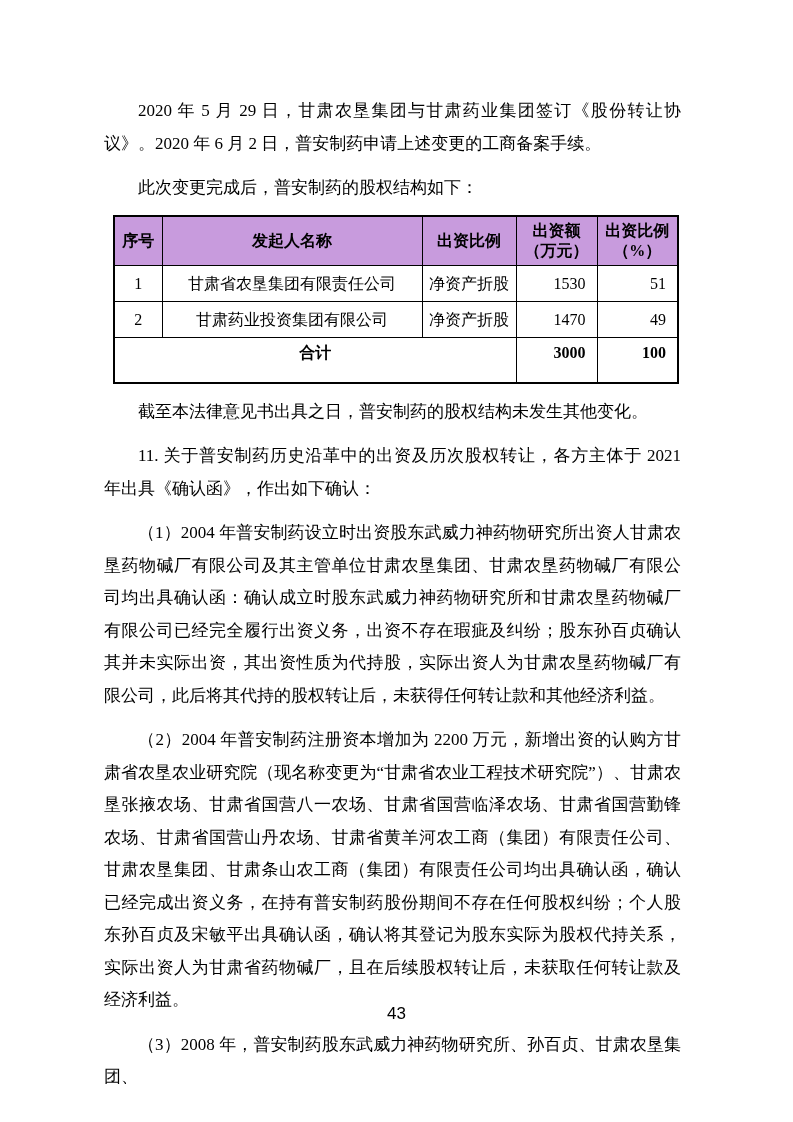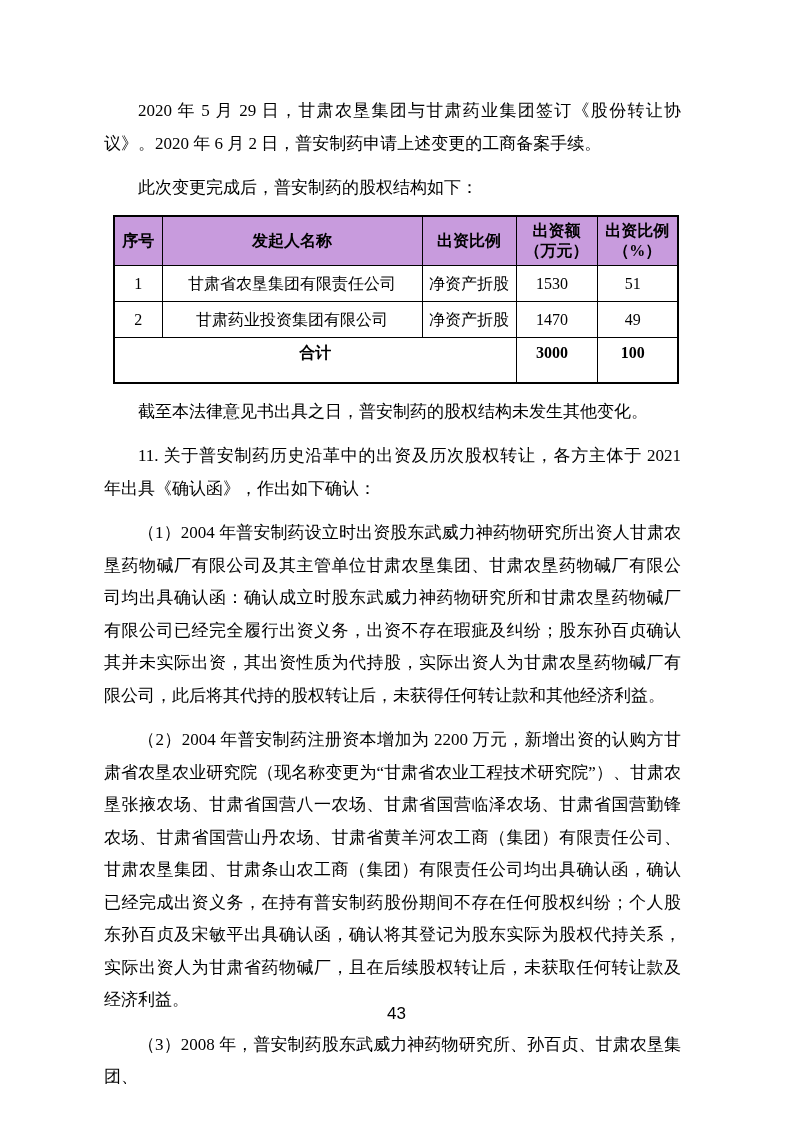--- a/index.html
+++ b/index.html
@@ -50,21 +50,21 @@
     line-height: 20px;
     padding: 4px 2px;
   }
   table.equity td {
     font-size: 16px;
     text-align: center;
     line-height: 21px;
     padding: 7px 2px;
   }
   table.equity td.num {
-    text-align: center;
+    text-align: right;
     padding-right: 11px;
   }
   table.equity tr.total-row td {
     padding-top: 4px;
     padding-bottom: 19px;
     font-weight: bold;
   }
   .footer-pagenum {
     position: absolute;
     top: 1004px;

